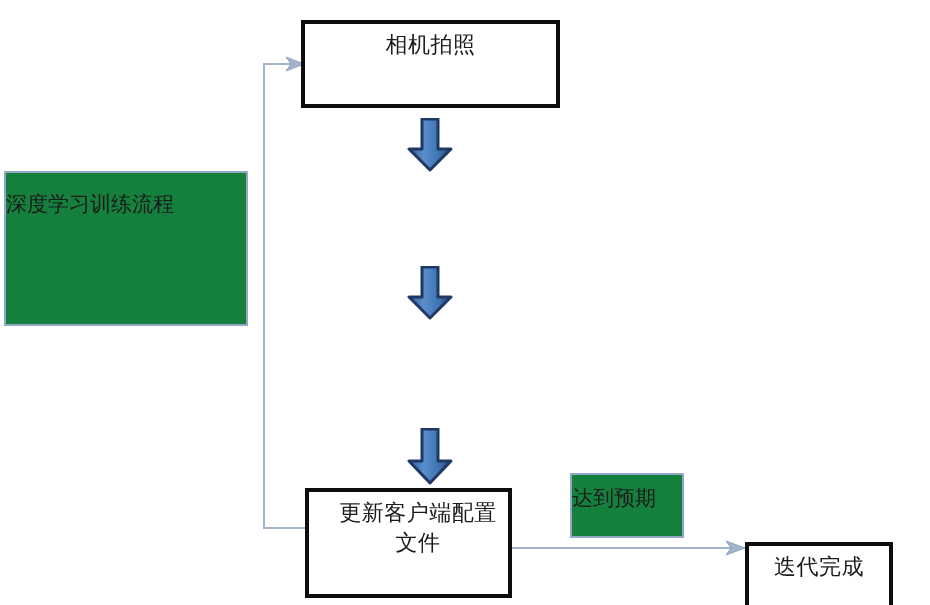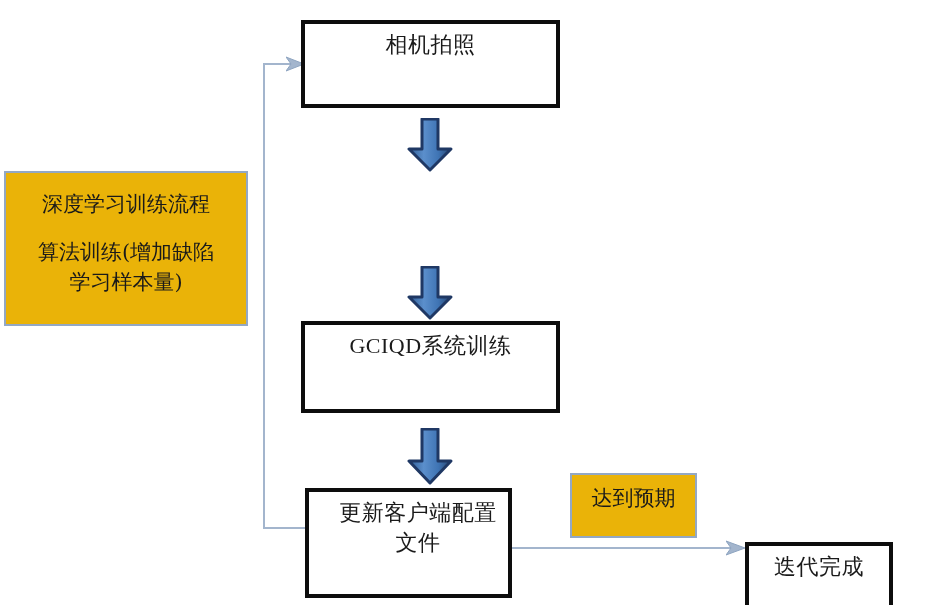--- a/index.html
+++ b/index.html
@@ -19,40 +19,40 @@
   
   .proc-box {
     position: absolute;
     box-sizing: border-box;
     background: #ffffff;
     border: 4px solid #0d0d0d;
     display: flex;
     justify-content: center;
   }
   .proc-label {
-    font-family: Liberation Serif, serif;
+    font-family: Liberation Sans, sans-serif;
     font-size: 22px;
     line-height: 30px;
     color: #1a1a1a;
     text-align: center;
     padding-top: 6px;
     letter-spacing: 0.5px;
     white-space: pre-line;
   }
 
   
   .note-box {
     position: absolute;
     box-sizing: border-box;
-    background: #eab308;
+    background: #15803d;
     border: 2px solid #93a8c4;
     display: flex;
     flex-direction: column;
     justify-content: flex-start;
-    align-items: center;
+    align-items: flex-start;
   }
   .note-line {
     font-family: "DejaVu Serif", "Liberation Serif", serif;
     font-size: 21px;
     line-height: 30px;
     color: #1a1a1a;
     text-align: center;
     white-space: pre-line;
   }
 
@@ -76,22 +76,20 @@
     position: absolute;
   }
 </style>
 </head>
 <body>
 
 <div id="canvas">
 
   <div class="note-box" style="left:4px; top:171px; width:244px; height:155px; padding-top:16px;">
     <div class="note-line" style="margin-bottom:18px;">深度学习训练流程</div>
-    <div class="note-line">算法训练(增加缺陷
-学习样本量)</div>
   </div>
 
   <div class="conn-h" style="left:263px; top:527px; width:44px;"></div>
   <div class="conn-v" style="left:263px; top:63px; height:466px;"></div>
   <div class="conn-h" style="left:263px; top:63px; width:32px;"></div>
   <svg class="conn-arrowhead" style="left:286px; top:53px;" width="20" height="22" viewBox="0 0 20 22">
     <polygon points="0,4 18,11 0,18 5,11" fill="#a3b5cd" stroke="#8ea4c0" stroke-width="1"></polygon>
   </svg>
 
   <div class="proc-box" style="left:301px; top:20px; width:259px; height:88px;">
@@ -116,42 +114,39 @@
       <linearGradient id="ga2" x1="0" y1="0" x2="1" y2="0">
         <stop offset="0%" stop-color="#2f5c94"></stop>
         <stop offset="35%" stop-color="#5b8fcc"></stop>
         <stop offset="70%" stop-color="#3f74b4"></stop>
         <stop offset="100%" stop-color="#27456e"></stop>
       </linearGradient>
     </defs>
     <polygon points="16,1 32,1 32,31 45,31 24,52 3,31 16,31" fill="url(#ga2)" stroke="#1f3864" stroke-width="3" stroke-linejoin="round"></polygon>
   </svg>
 
-  <div class="proc-box" style="left:301px; top:321px; width:259px; height:92px;">
-    <div class="proc-label">GCIQD系统训练</div>
-  </div>
 
   <svg class="block-arrow" style="left:406px; top:428px;" width="48" height="57" viewBox="0 0 48 57">
     <defs>
       <linearGradient id="ga3" x1="0" y1="0" x2="1" y2="0">
         <stop offset="0%" stop-color="#2f5c94"></stop>
         <stop offset="35%" stop-color="#5b8fcc"></stop>
         <stop offset="70%" stop-color="#3f74b4"></stop>
         <stop offset="100%" stop-color="#27456e"></stop>
       </linearGradient>
     </defs>
     <polygon points="16,1 32,1 32,33 45,33 24,55 3,33 16,33" fill="url(#ga3)" stroke="#1f3864" stroke-width="3" stroke-linejoin="round"></polygon>
   </svg>
 
   <div class="proc-box" style="left:305px; top:488px; width:207px; height:110px;padding-left:19px;">
     <div class="proc-label">更新客户端配置
 文件</div>
   </div>
 
-  <div class="note-box" style="left:570px; top:473px; width:127px; height:65px; padding-top:8px;">
+  <div class="note-box" style="left:570px; top:473px; width:114px; height:65px; padding-top:8px;">
     <div class="note-line">达到预期</div>
   </div>
 
   <div class="conn-h" style="left:512px; top:547px; width:222px;"></div>
   <svg class="conn-arrowhead" style="left:726px; top:537px;" width="22" height="22" viewBox="0 0 22 22">
     <polygon points="0,4 19,11 0,18 5,11" fill="#a3b5cd" stroke="#8ea4c0" stroke-width="1"></polygon>
   </svg>
 
   <div class="proc-box" style="left:745px; top:510px; width:148px; height:85px;margin-top:32px;">
     <div class="proc-label">迭代完成</div>

